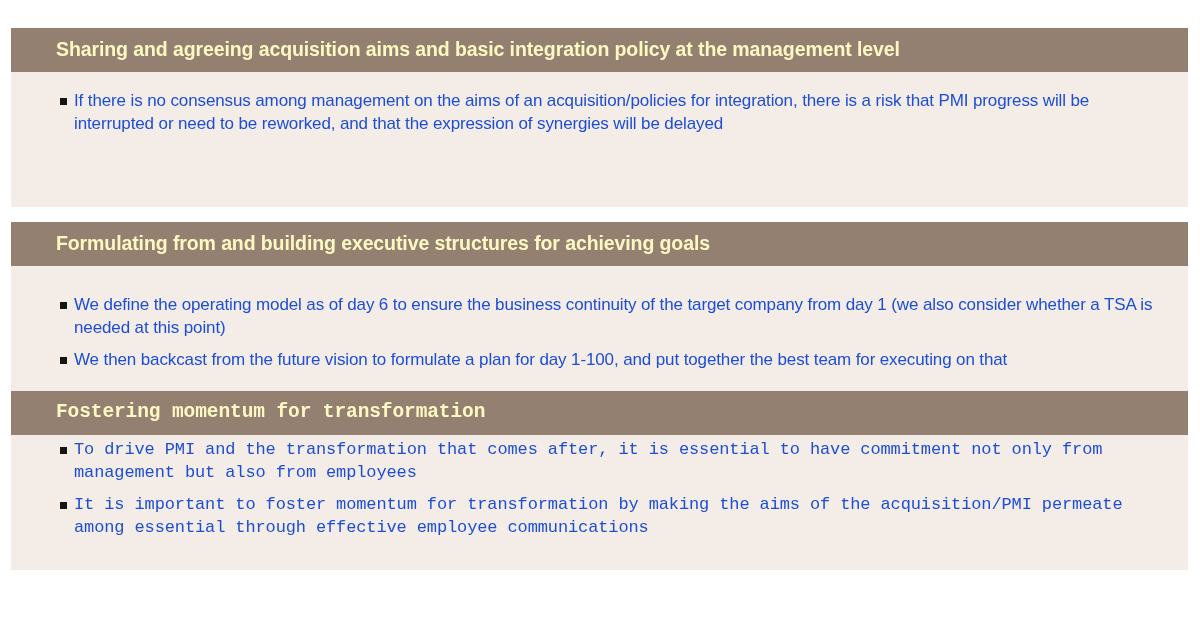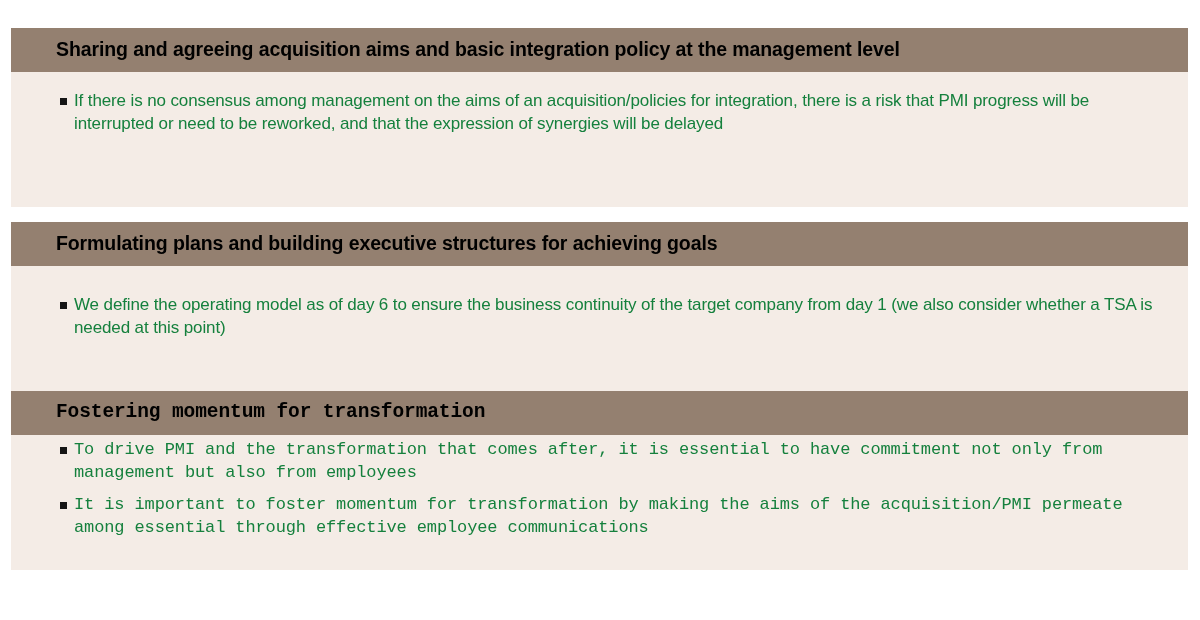--- a/index.html
+++ b/index.html
@@ -30,21 +30,21 @@
 
   .section-header {
     height: 44px;
     background: #948070;
     display: flex;
     align-items: center;
     box-sizing: border-box;
     padding-left: 45px;
   }
   .section-header-title {
-    color: #000000;
+    color: #fef9c3;
     font-size: 19.5px;
     font-weight: bold;
     letter-spacing: -0.1px;
     line-height: 1;
     white-space: nowrap;
   }
   .section-body {
     background: #f4ece6;
     height: 135px;
     box-sizing: border-box;
@@ -57,21 +57,21 @@
     list-style: none;
     margin: 0;
     padding: 0;
   }
   .bullet-item {
     position: relative;
     padding-left: 14px;
     margin-bottom: 10px;
     font-size: 17px;
     line-height: 1.33;
-    color: #15803d;
+    color: #1d4ed8;
     letter-spacing: -0.12px;
   }
   .bullet-item:last-child { margin-bottom: 0; }
   .bullet-marker {
     position: absolute;
     left: 0;
     top: 8px;
     width: 7px;
     height: 7px;
     background: #151515;
@@ -94,27 +94,31 @@
         <li class="bullet-item">
           <span class="bullet-marker"></span>
           <span class="bullet-text">If there is no consensus among management on the aims of an acquisition/policies for integration, there is a risk that PMI progress will be interrupted or need to be reworked, and that the expression of synergies will be delayed</span>
         </li>
       </ul>
     </div>
   </div>
 
   <div class="section" id="section-2">
     <div class="section-header">
-      <div class="section-header-title">Formulating plans and building executive structures for achieving goals</div>
+      <div class="section-header-title">Formulating from and building executive structures for achieving goals</div>
     </div>
     <div class="section-body">
       <ul class="bullet-list">
         <li class="bullet-item">
           <span class="bullet-marker"></span>
           <span class="bullet-text">We define the operating model as of day 6 to ensure the business continuity of the target company from day 1 (we also consider whether a TSA is needed at this point)</span>
+        </li>
+        <li class="bullet-item">
+          <span class="bullet-marker"></span>
+          <span class="bullet-text">We then backcast from the future vision to formulate a plan for day 1-100, and put together the best team for executing on that</span>
         </li>
       </ul>
     </div>
   </div>
 
   <div class="section" id="section-3">
     <div class="section-header">
       <div class="section-header-title">Fostering momentum for transformation</div>
     </div>
     <div class="section-body">

